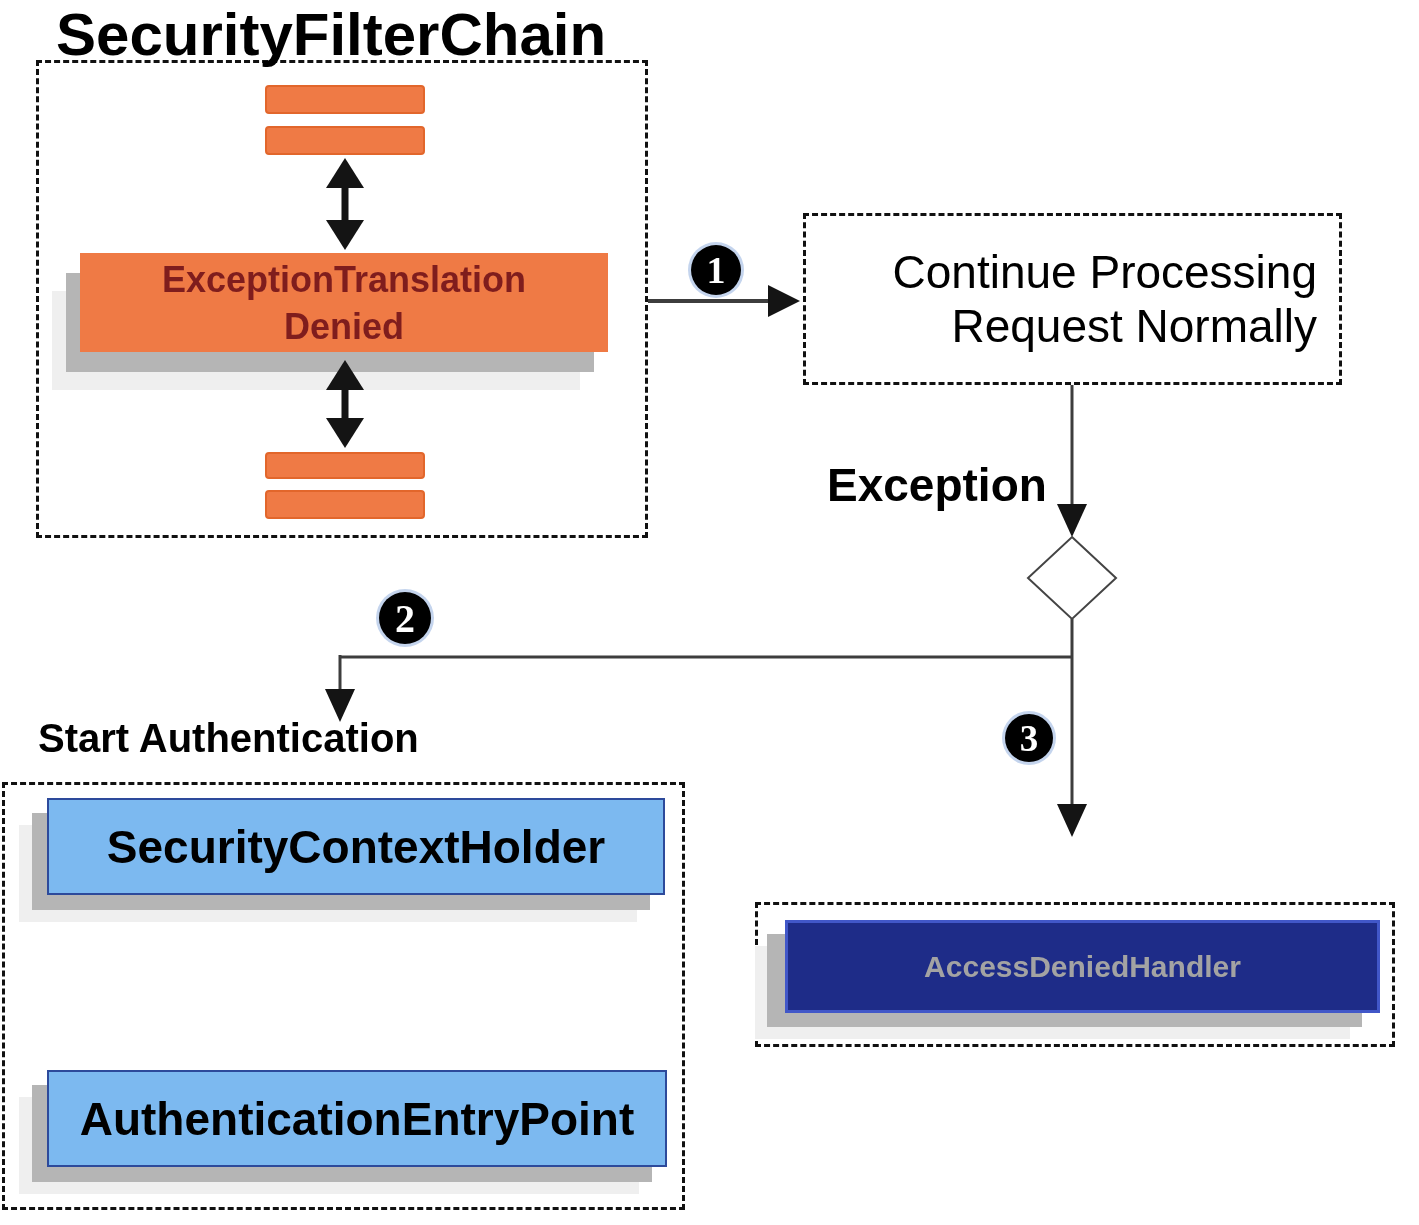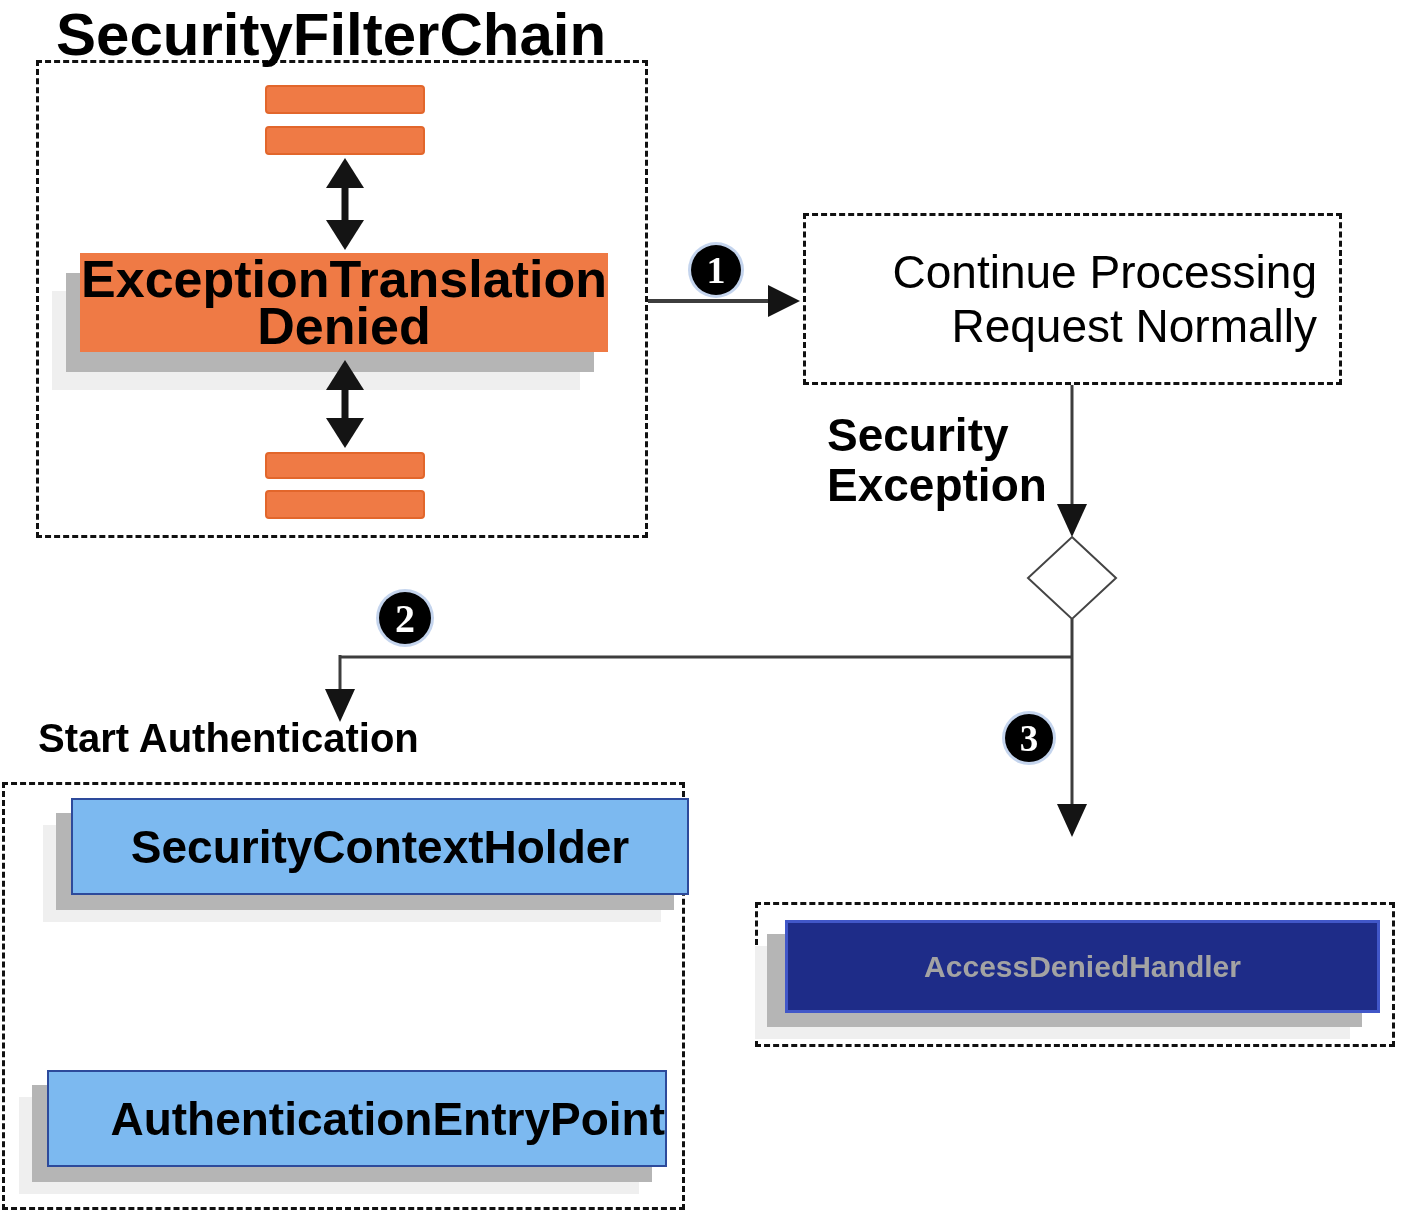--- a/index.html
+++ b/index.html
@@ -20,28 +20,28 @@
   .cpr-box{left:803px;top:213px;width:533px;height:166px;display:flex;align-items:center;justify-content:flex-end;}
   .cpr-text{font-size:46px;font-weight:400;line-height:54px;text-align:right;padding-right:22px;}
   .bar{position:absolute;width:160px;height:29px;background:var(--orange);border:2px solid var(--orange-border);border-radius:4px;box-sizing:border-box;z-index:2;}
   .bar-t1{left:265px;top:85px;}
   .bar-t2{left:265px;top:126px;}
   .bar-b1{left:265px;top:452px;height:27px;}
   .bar-b2{left:265px;top:490px;}
   .node{position:absolute;display:flex;align-items:center;justify-content:center;
         font-weight:700;text-align:center;box-sizing:border-box;z-index:2;}
   .etf{left:80px;top:253px;width:528px;height:99px;background:var(--orange);
-       font-size:52px;line-height:47px;color:#000000;
+       font-size:36px;line-height:47px;color:#7f1d1d;
        box-shadow:-14px 20px 0 0 var(--shadow),-28px 38px 0 0 var(--shadow-light);}
   .blue-node{background:var(--light-blue);border:2px solid var(--blue-border);font-size:46px;
        box-shadow:-15px 15px 0 0 var(--shadow),-28px 27px 0 0 var(--shadow-light);}
-  .sch{left:47px;top:798px;width:618px;height:97px;margin-left:24px;}
+  .sch{left:47px;top:798px;width:618px;height:97px;}
   .rc{left:47px;top:933px;width:618px;height:97px;background:var(--tan);border:2px solid var(--blue-border);font-size:46px;
       box-shadow:-15px 15px 0 0 var(--shadow),-28px 27px 0 0 var(--shadow-light);}
-  .aep{left:47px;top:1070px;width:620px;height:97px;justify-content:flex-end;}
+  .aep{left:47px;top:1070px;width:620px;height:97px;}
   .adh{left:785px;top:920px;width:595px;height:93px;background:var(--navy);border:3px solid var(--navy-border);
        color:#a3a3a3;font-size:30px;
        box-shadow:-18px 14px 0 0 var(--shadow),-30px 26px 0 0 var(--shadow-light);}
   .badge{position:absolute;background:#000;color:#fff;border-radius:50%;
          display:flex;align-items:center;justify-content:center;z-index:6;
          font-family:"Liberation Serif","DejaVu Serif",serif;font-weight:700;
          box-shadow:0 0 0 3px rgba(125,160,215,0.45);}
   .badge1{left:691px;top:245px;width:50px;height:50px;font-size:38px;}
   .badge2{left:379px;top:592px;width:52px;height:52px;font-size:40px;}
   .badge3{left:1005px;top:714px;width:48px;height:48px;font-size:37px;}
@@ -106,21 +106,21 @@
   <div class="badge badge1">1</div>
 
   <div class="dashed cpr-box">
     <div class="cpr-text">
       <span>Continue Processing</span><br>
       <span>Request Normally</span>
     </div>
   </div>
 
   <div class="lbl sec-exc">
-    <span>Security</span><br>
+    <br>
     <span>Exception</span>
   </div>
 
   <div class="badge badge2">2</div>
   <div class="badge badge3">3</div>
 
   <div class="lbl start-auth">Start Authentication</div>
   <div class="dashed sa-box"></div>
   <div class="node blue-node sch">
     <span>SecurityContextHolder</span>

